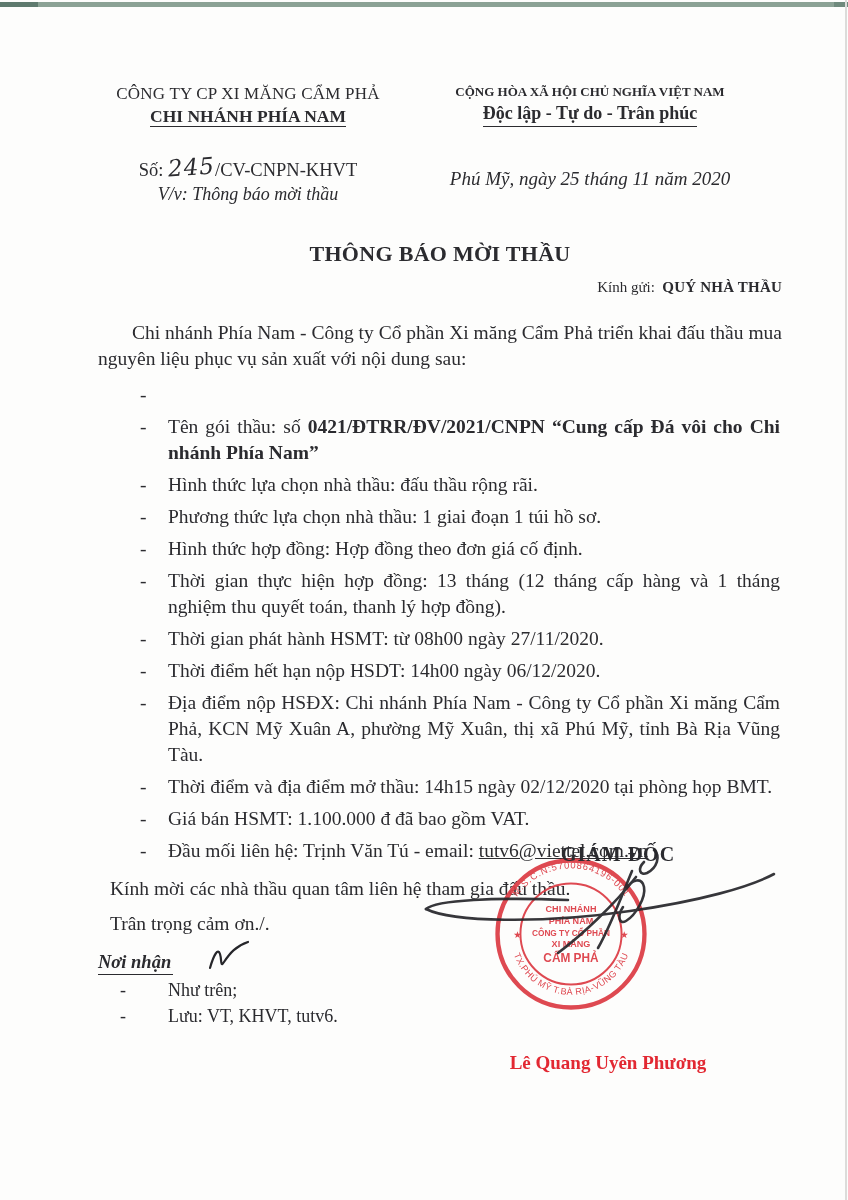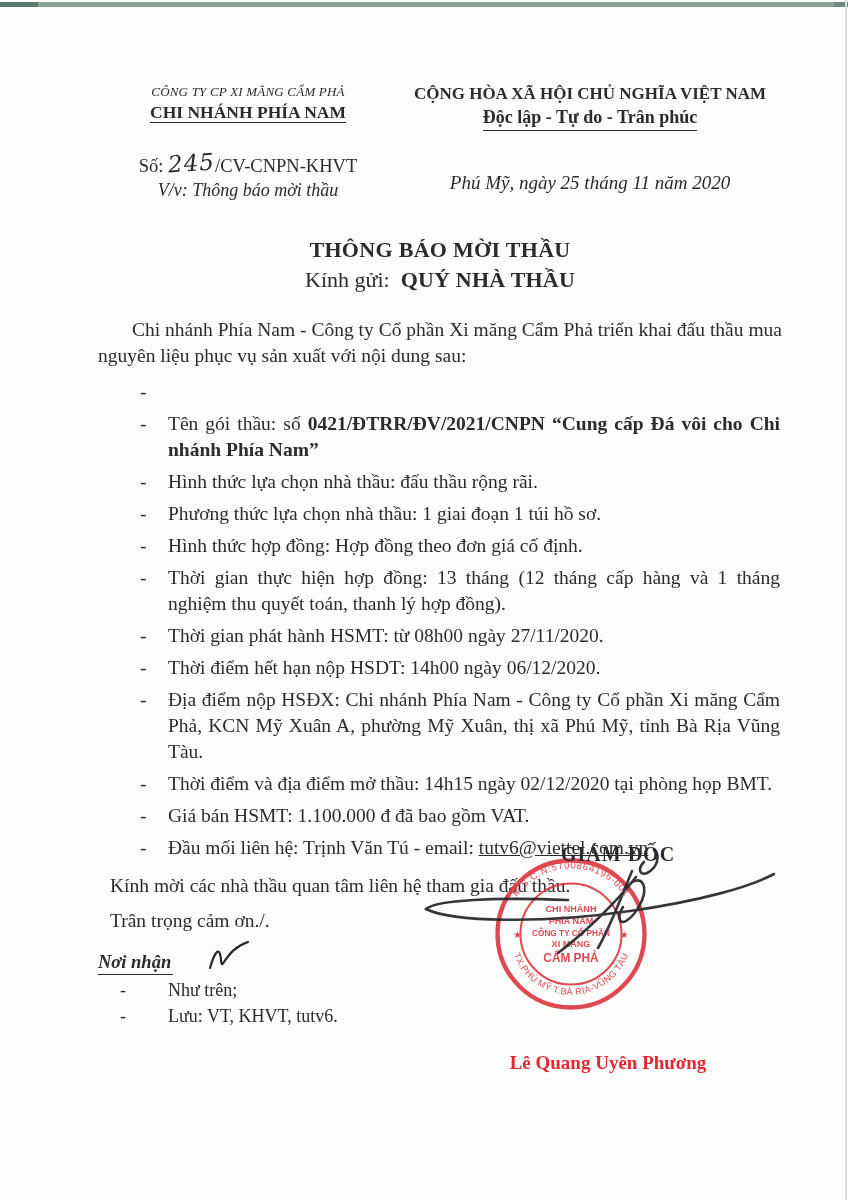--- a/index.html
+++ b/index.html
@@ -27,40 +27,40 @@
     position:absolute;top:0;right:1px;width:2px;height:100%;
     background:#dcdcda;
   }
   .content{
     position:absolute;left:98px;top:84px;width:684px;
   }
   
   .header{display:flex;}
   .header-left{width:300px;text-align:center;}
   .header-right{flex:1;text-align:center;}
-  .company{font-size:13px;letter-spacing:.2px;font-style:italic;}
+  .company{font-size:17px;letter-spacing:.2px;}
   .branch{font-size:17.5px;font-weight:bold;margin-top:2px;}
   .branch span{border-bottom:1.5px solid #2b2b2f;padding-bottom:0;}
-  .nation{font-size:17px;font-weight:bold;font-family:Liberation Serif, serif;}
+  .nation{font-size:13px;font-weight:bold;font-family:Liberation Serif, serif;}
   .motto{font-size:18px;font-weight:bold;margin-top:3px;}
   .motto span{border-bottom:1.5px solid #2b2b2f;padding-bottom:3px;}
   .docno{font-size:18.5px;margin-top:28px;}
   .hand-number{
     font-style:italic;font-size:23px;letter-spacing:1px;
     display:inline-block;transform:rotate(-4deg) translateY(-1px);
     font-family:"DejaVu Serif",serif;
   }
   .subject{font-size:18px;font-style:italic;margin-top:3px;}
   .place-date{font-size:19px;font-style:italic;margin-top:44px;}
   
   .title{
     text-align:center;font-size:22px;font-weight:bold;
     margin:36px 0 0 0;letter-spacing:.3px;
   }
-  .salutation{text-align:center;font-size:22px;margin-top:4px;}
+  .salutation{text-align:right;font-size:15px;margin-top:12px;}
   .salutation b{letter-spacing:.2px;}
   
   .intro{
     font-size:19.5px;line-height:26px;text-align:justify;
     margin:24px 0 0 0;text-indent:34px;
   }
   .list{margin-top:10px;}
   .li{
     display:flex;font-size:19.5px;line-height:26px;
     margin-top:6px;

